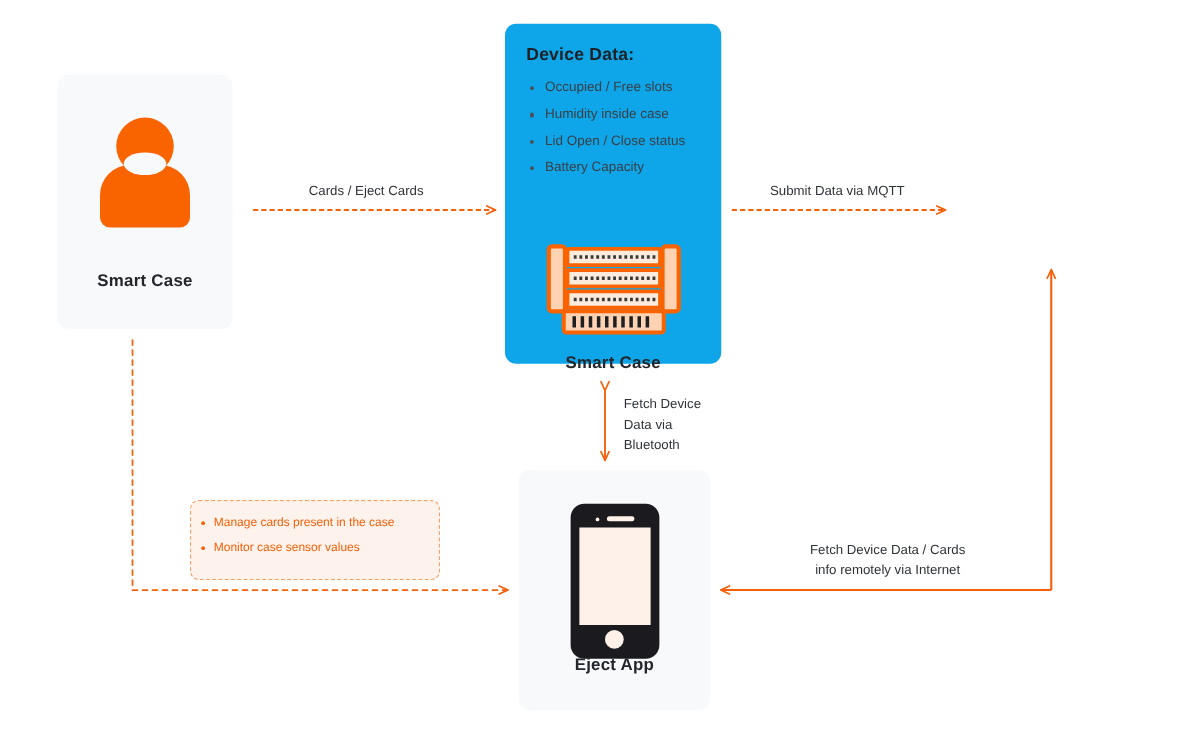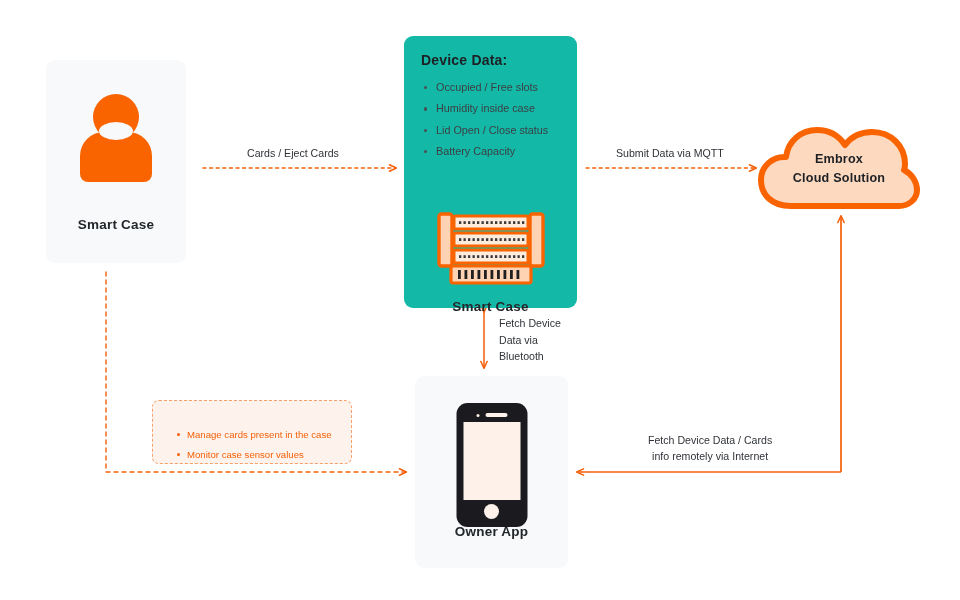--- a/index.html
+++ b/index.html
@@ -46,22 +46,22 @@
     background:#fa6400;
     border-radius:24px 24px 8px 8px;
   }
   .person .neck-cut{
     position:absolute;left:50%;bottom:42px;transform:translateX(-50%);
     width:34px;height:18px;border-radius:50%;background:#f7f9fb;
   }
 
   
   .panel-device{
-    position:absolute;left:404px;top:36px;width:173px;height:272px;
-    background:#14b8a6;
+    position:absolute;left:404px;top:19px;width:173px;height:272px;
+    background:#0ea5e9;
     border-radius:9px;
     box-sizing:border-box;
     padding-left:43px;
   }
   .panel-title{
     position:absolute;left:17px;top:16px;
     font-size:14px;font-weight:bold;color:#1d2024;letter-spacing:.2px;
   }
   .dd-list{
     position:absolute;left:18px;top:41px;right:8px;
@@ -120,21 +120,21 @@
   }
 
   
   .feature-box{
     position:absolute;left:152px;top:400px;width:200px;height:64px;
     background:#fdf3ec;
     border:1px dashed #f6a06a;
     border-radius:7px;
     box-sizing:border-box;
   }
-  .feature-list{margin:16px;padding:8px 0 0 0;list-style:none;}
+  .feature-list{margin:0;padding:8px 0 0 0;list-style:none;}
   .feature-list li{
     position:relative;
     padding-left:18px;
     font-size:9.6px;
     color:#f4600a;
     line-height:19.5px;
     white-space:nowrap;
   }
   .feature-list li:before{
     content:"";position:absolute;left:8px;top:8px;
@@ -278,49 +278,30 @@
             <rect x="66.5" y="60" width="2.8" height="9"></rect>
           <rect x="73" y="60" width="2.8" height="9"></rect>
             <rect x="79.5" y="60" width="2.8" height="9"></rect>
         </g>
       </svg>
     </div>
 
     <div class="case-label">Smart Case</div>
   </div>
 
-  <div class="cloud-wrap">
-    <svg viewBox="0 0 168 100" width="168" height="100">
-      <path d="M36,92
-               C16,92 6,80 6,66
-               C6,52 18,42 31,43
-               C33,27 46,16 62,16
-               C74,16 84,22 90,31
-               C96,23 106,18 117,18
-               C136,18 150,32 150,50
-               C150,52 150,54 149,56
-               C157,60 162,68 162,76
-               C162,85 154,92 144,92
-               Z" fill="#fdd9c0" stroke="#fa6400" stroke-width="6" stroke-linejoin="round"></path>
-    </svg>
-    <div class="cloud-text">
-      <div>Embrox</div>
-      <div>Cloud Solution</div>
-    </div>
-  </div>
 
   <div class="card card-app">
     <div class="phone">
       <div class="shell"></div>
       <div class="cam"></div>
       <div class="speaker"></div>
       <div class="screen"></div>
       <div class="home"></div>
     </div>
-    <div class="card-label">Owner App</div>
+    <div class="card-label">Eject App</div>
   </div>
 
   <div class="feature-box">
     <ul class="feature-list">
       <li>Manage cards present in the case</li>
       <li>Monitor case sensor values</li>
     </ul>
   </div>
 
   <div class="wire-label lbl-insert">Cards / Eject Cards</div>

